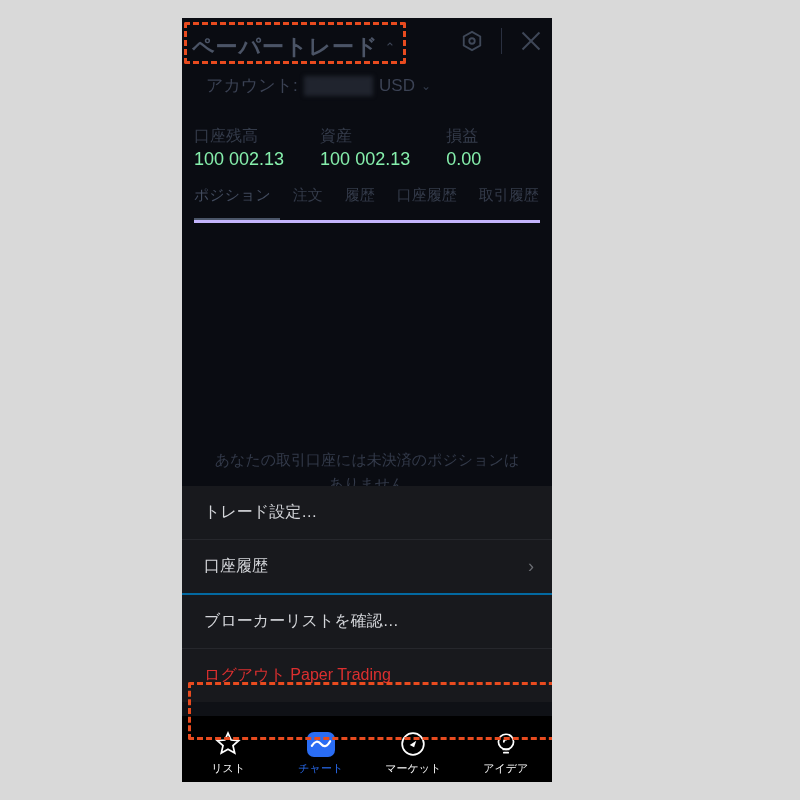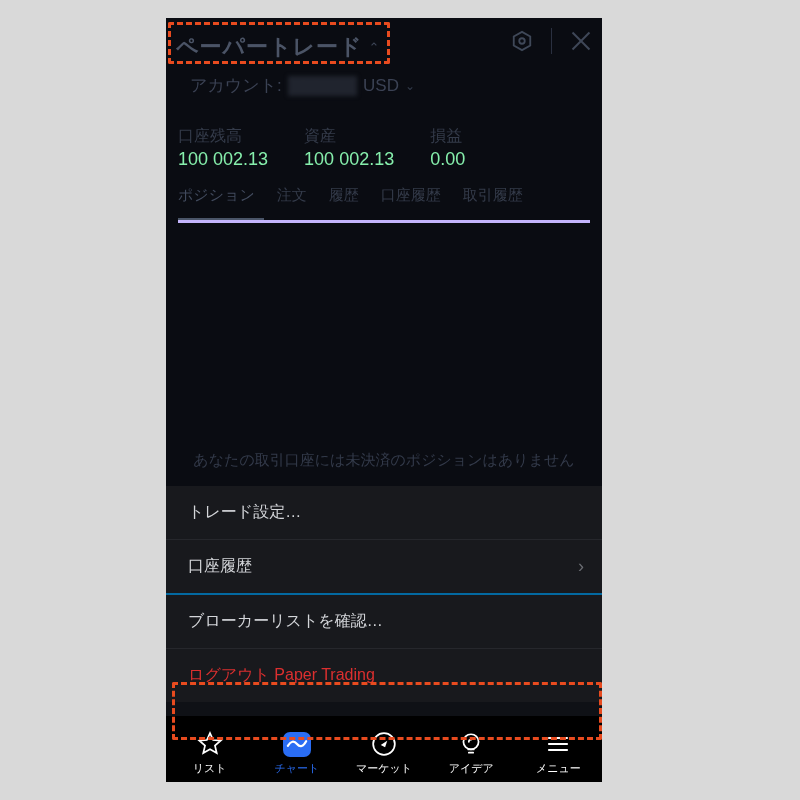--- a/index.html
+++ b/index.html
@@ -1,17 +1,17 @@
 <!DOCTYPE html>
 <html><head>
 <meta charset="utf-8">
 <style>
   html,body{margin:0;padding:0;width:800px;height:800px;background:#d9d9d9;font-family:-apple-system,"Hiragino Sans","Helvetica Neue",Arial,sans-serif;}
   .phone{
-    position:absolute;left:166px;top:18px;width:436px;height:764px;
+    position:absolute;left:182px;top:18px;width:370px;height:764px;
     background:#0f1116;overflow:hidden;
   }
   
   .top-area{position:absolute;left:0;top:0;right:0;height:468px;background:rgba(7,10,16,0.55);}
   
   .hdr{position:absolute;left:10px;top:14px;display:flex;align-items:center;}
   .hdr-title{color:#4b5466;font-size:22px;font-weight:600;letter-spacing:1px;}
   .hdr-chev{color:#3d4556;font-size:13px;margin-left:6px;}
   .hdr-right{position:absolute;right:10px;top:10px;display:flex;align-items:center;gap:18px;}
   .icon-hex{width:22px;height:22px;}
@@ -161,26 +161,18 @@
     <div class="nav-item">
       <span class="nav-ico">
         <svg viewBox="0 0 24 24" width="26" height="26">
             <circle cx="12" cy="10" r="7" fill="none" stroke="#fff" stroke-width="1.6"></circle>
             <path d="M9.5 17h5M10 20h4" stroke="#fff" stroke-width="1.6" stroke-linecap="round"></path>
             <path d="M10 10c0-1.2 1-2 2-2" stroke="#fff" stroke-width="1.6" fill="none" stroke-linecap="round"></path>
           </svg>
       </span>
       <span>アイデア</span>
     </div>
-    <div class="nav-item">
-      <span class="nav-ico">
-        <svg viewBox="0 0 24 24" width="24" height="24">
-            <path d="M3 6h18M3 12h18M3 18h18" stroke="#fff" stroke-width="2.2" stroke-linecap="round"></path>
-          </svg>
-      </span>
-      <span>メニュー</span>
-    </div>
   </div>
 
   <div class="hl hl1"></div>
   <div class="hl hl2"></div>
 
 </div>
 
 </body></html>

